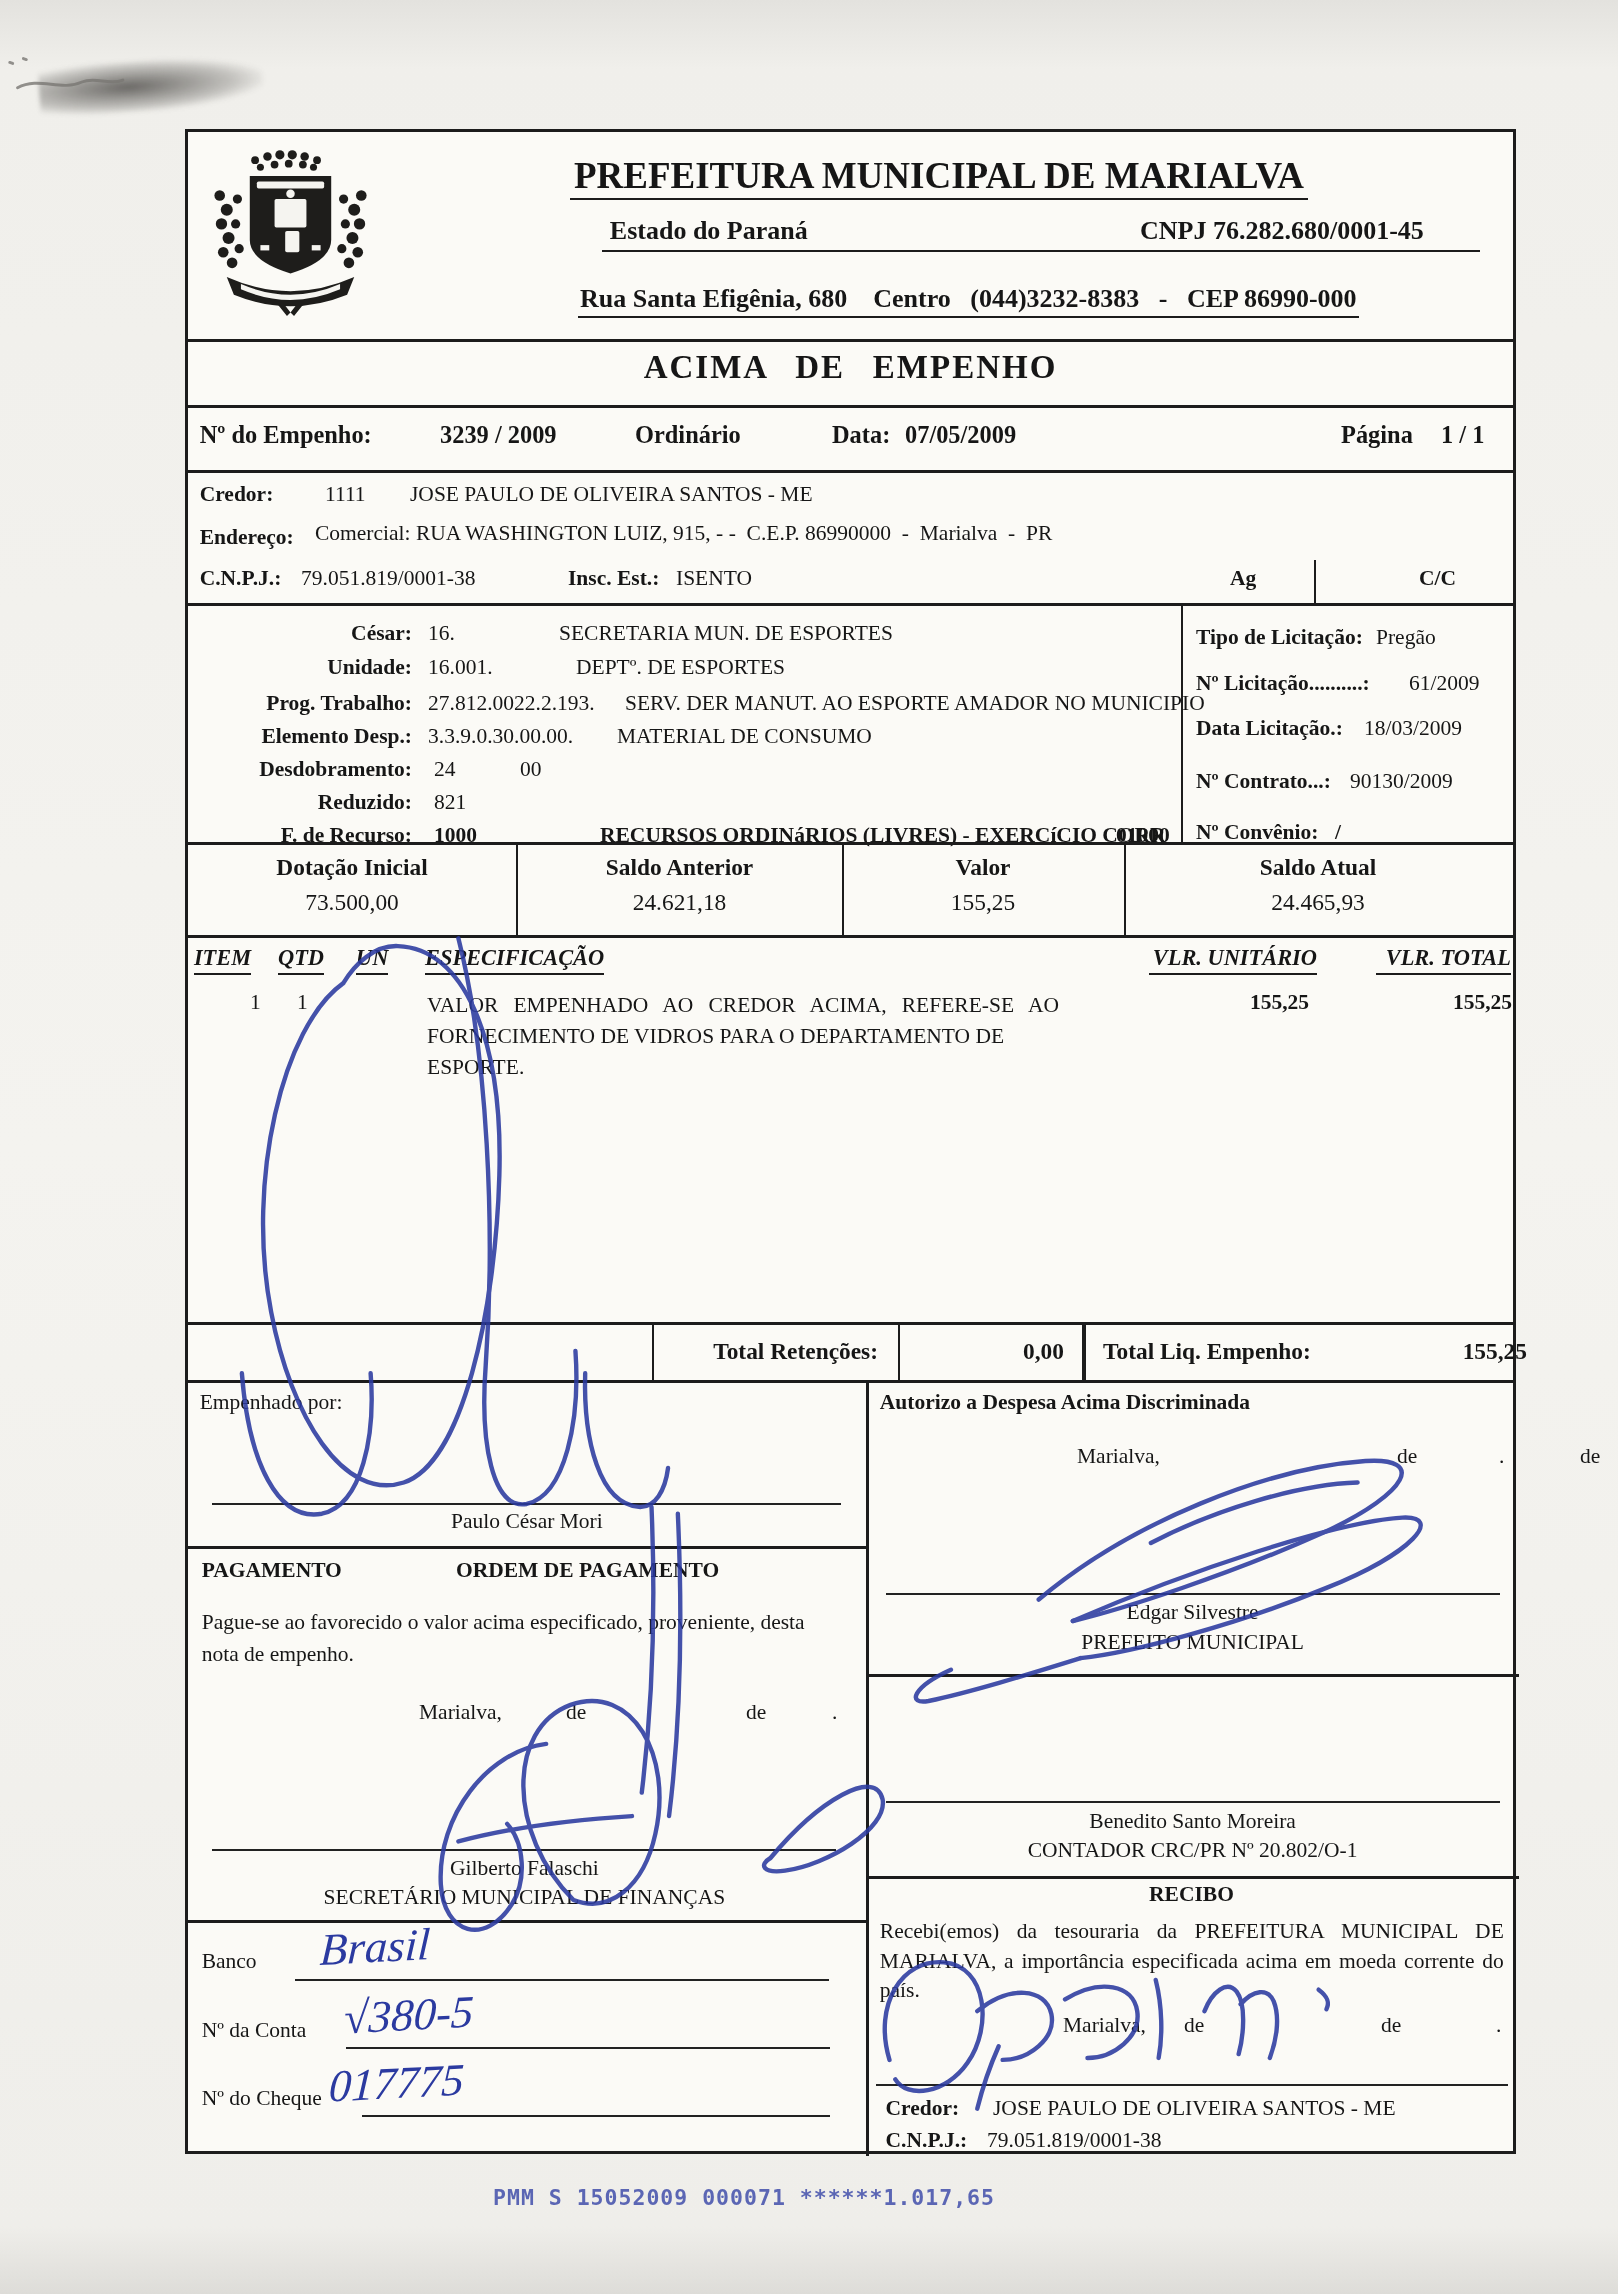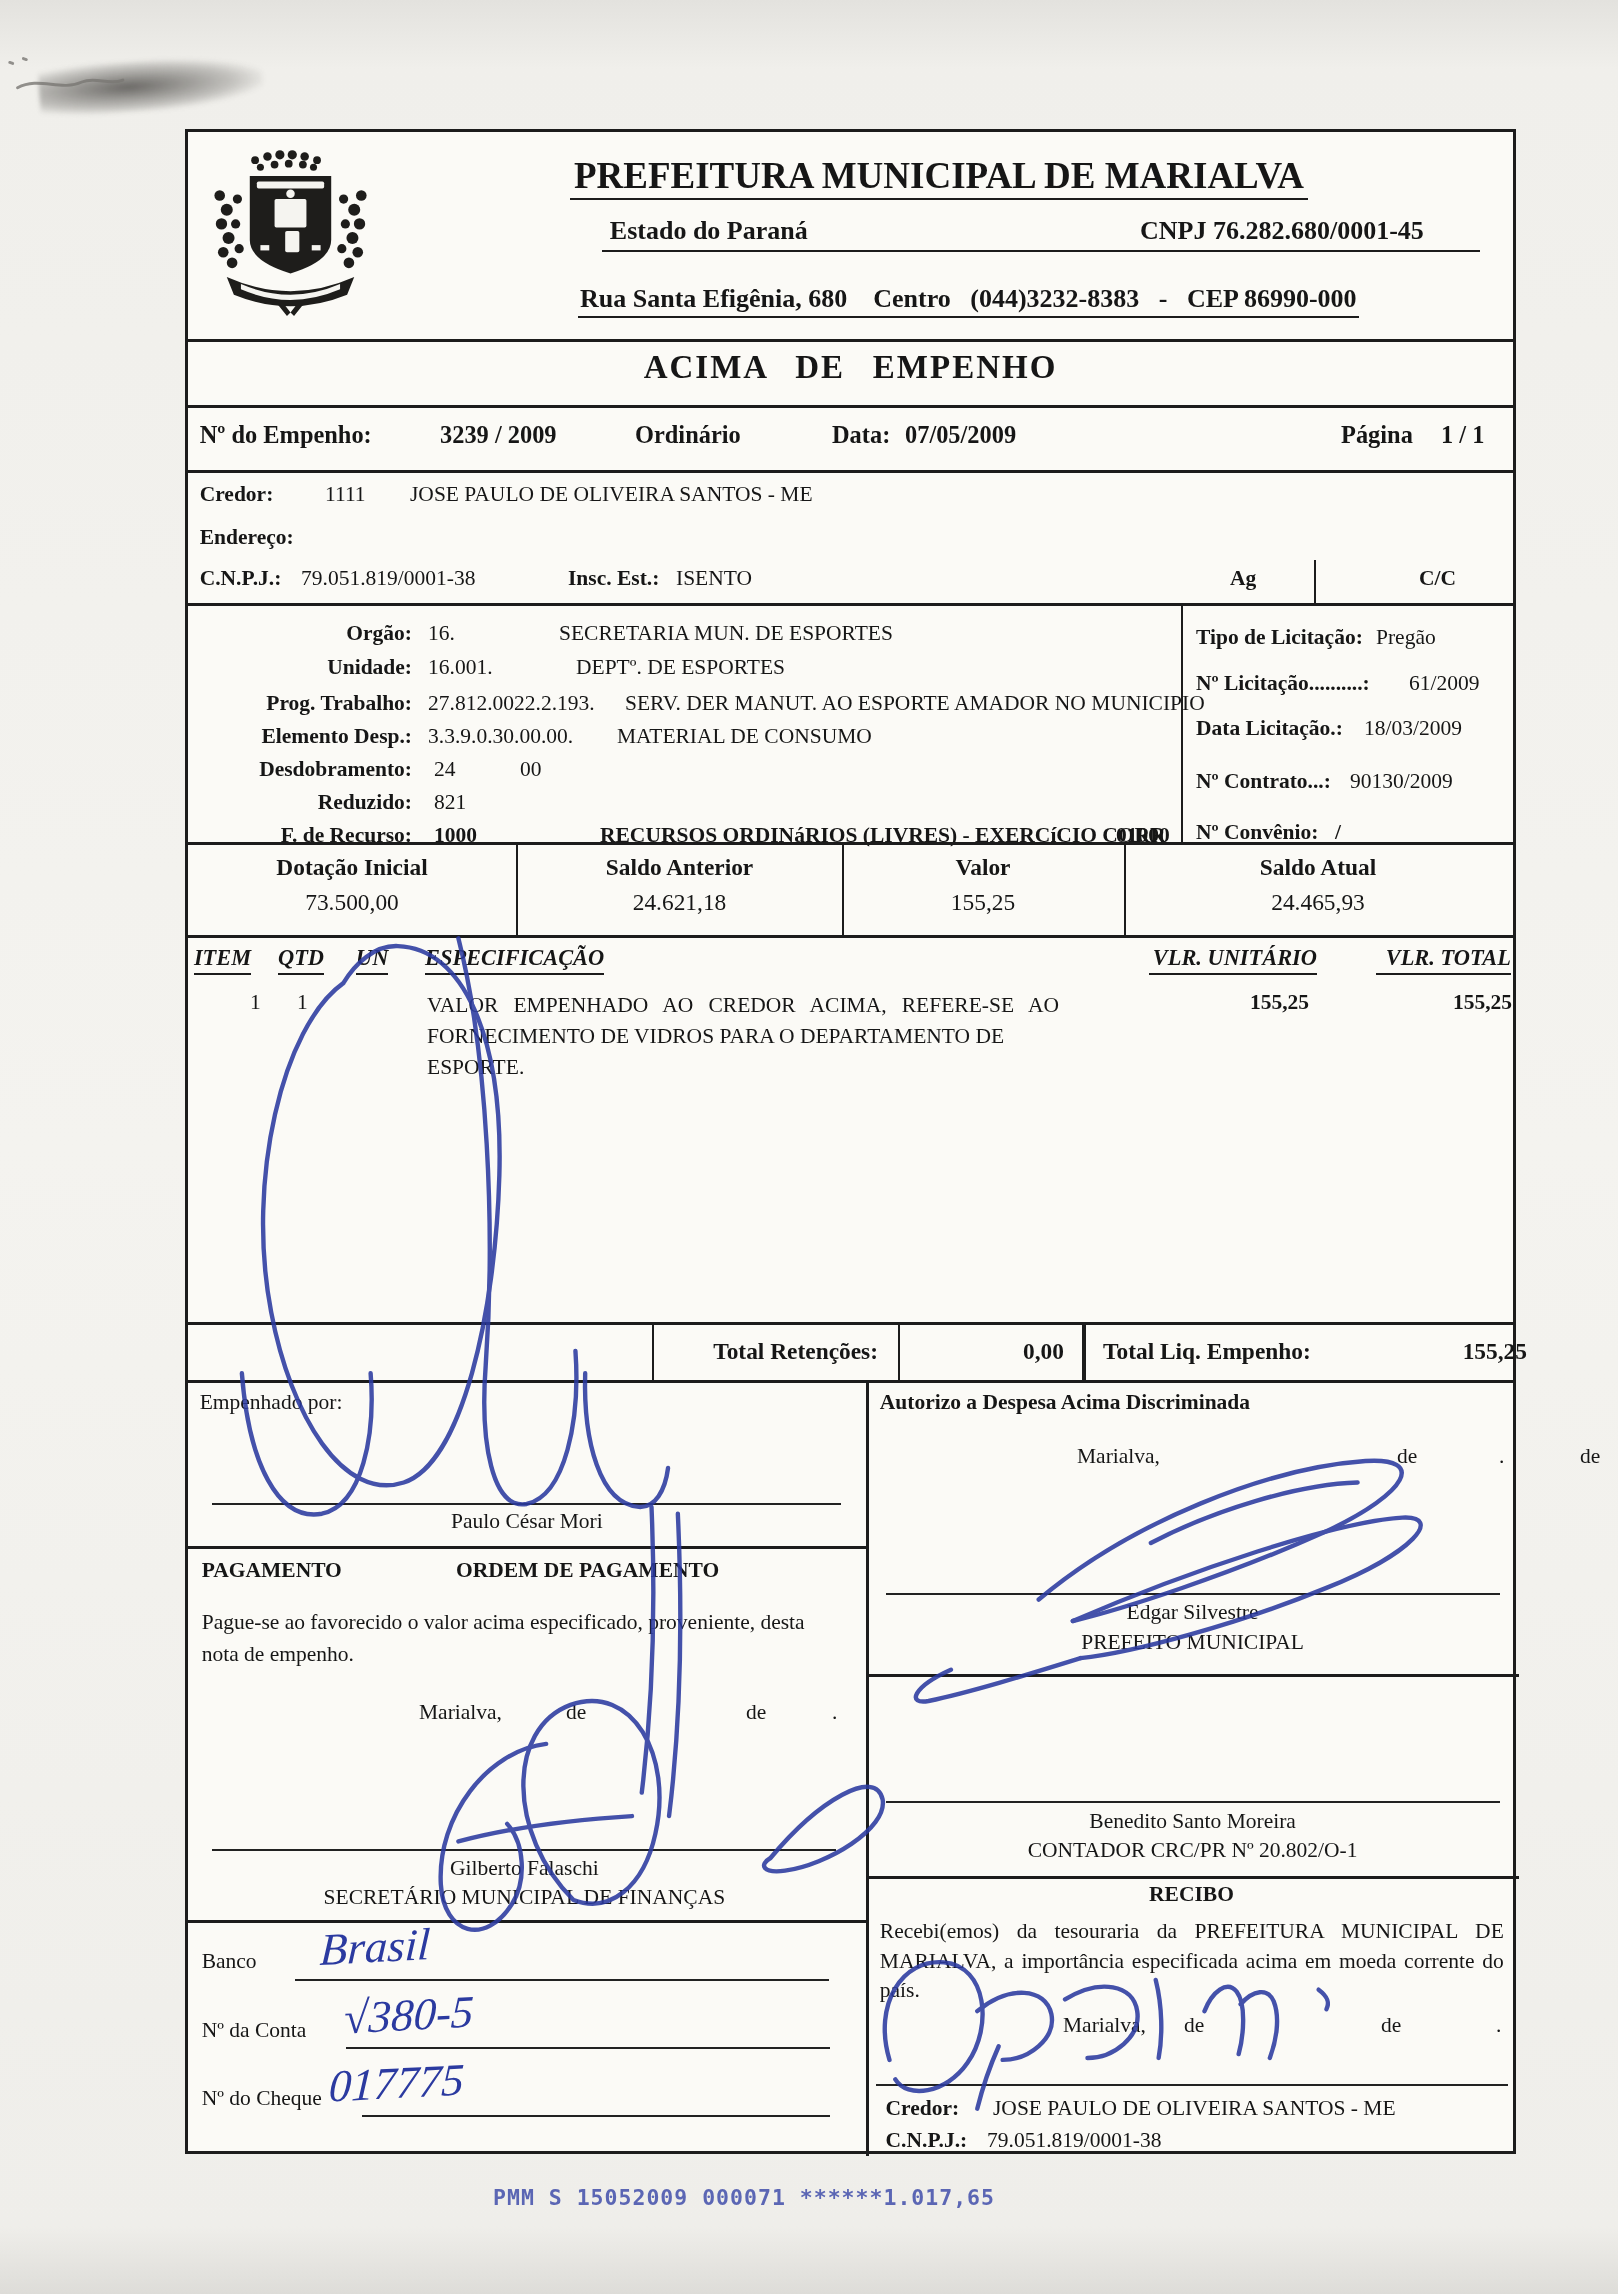--- a/index.html
+++ b/index.html
@@ -141,35 +141,36 @@
       <span class="abs b" style="left:1253px;">1 / 1</span>
     </div>
     <div class="hr4" style="top:338px;"></div>
 
     <div class="abs fs22" style="left:0;top:338px;width:100%;height:133px;">
       <span class="abs b" style="left:11.7px;top:11.7px;">Credor:</span>
       <span class="abs" style="left:137px;top:11.7px;">1111</span>
       <span class="abs" style="left:222px;top:11.7px;">JOSE PAULO DE OLIVEIRA SANTOS - ME</span>
 
       <span class="abs b" style="left:11.7px;top:55px;">Endereço:</span>
+      <span class="abs pre" style="left:127px;top:51px;">Comercial: RUA WASHINGTON LUIZ, 915, - -  C.E.P. 86990000  -  Marialva  -  PR</span>
 
       <span class="abs b" style="left:11.7px;top:96px;">C.N.P.J.:</span>
       <span class="abs" style="left:113px;top:96px;">79.051.819/0001-38</span>
       <span class="abs b" style="left:380px;top:96px;">Insc. Est.:</span>
       <span class="abs" style="left:488px;top:96px;">ISENTO</span>
       <span class="abs b" style="left:1042px;top:96px;">Ag</span>
       <span class="abs b" style="left:1231px;top:96px;">C/C</span>
       <div class="vr" style="left:1126px;top:90px;height:43px;"></div>
     </div>
     <div class="hr4" style="top:471px;"></div>
 
     <div class="abs fs22" style="left:0;top:471px;width:100%;height:239px;">
       <div class="vr" style="left:993px;top:0;height:239px;"></div>
 
-      <span class="abs b right" style="left:0;top:17.6px;width:224px;">Orgão:</span>
+      <span class="abs b right" style="left:0;top:17.6px;width:224px;">César:</span>
       <span class="abs" style="left:240px;top:17.6px;">16.</span>
       <span class="abs" style="left:371px;top:17.6px;">SECRETARIA MUN. DE ESPORTES</span>
 
       <span class="abs b right" style="left:0;top:52px;width:224px;">Unidade:</span>
       <span class="abs" style="left:240px;top:52px;">16.001.</span>
       <span class="abs" style="left:388px;top:52px;">DEPTº. DE ESPORTES</span>
 
       <span class="abs b right" style="left:0;top:88px;width:224px;">Prog. Trabalho:</span>
       <span class="abs" style="left:240px;top:88px;">27.812.0022.2.193.</span>
       <span class="abs" style="left:437px;top:88px;">SERV. DER MANUT. AO ESPORTE AMADOR NO MUNICIPIO</span>

